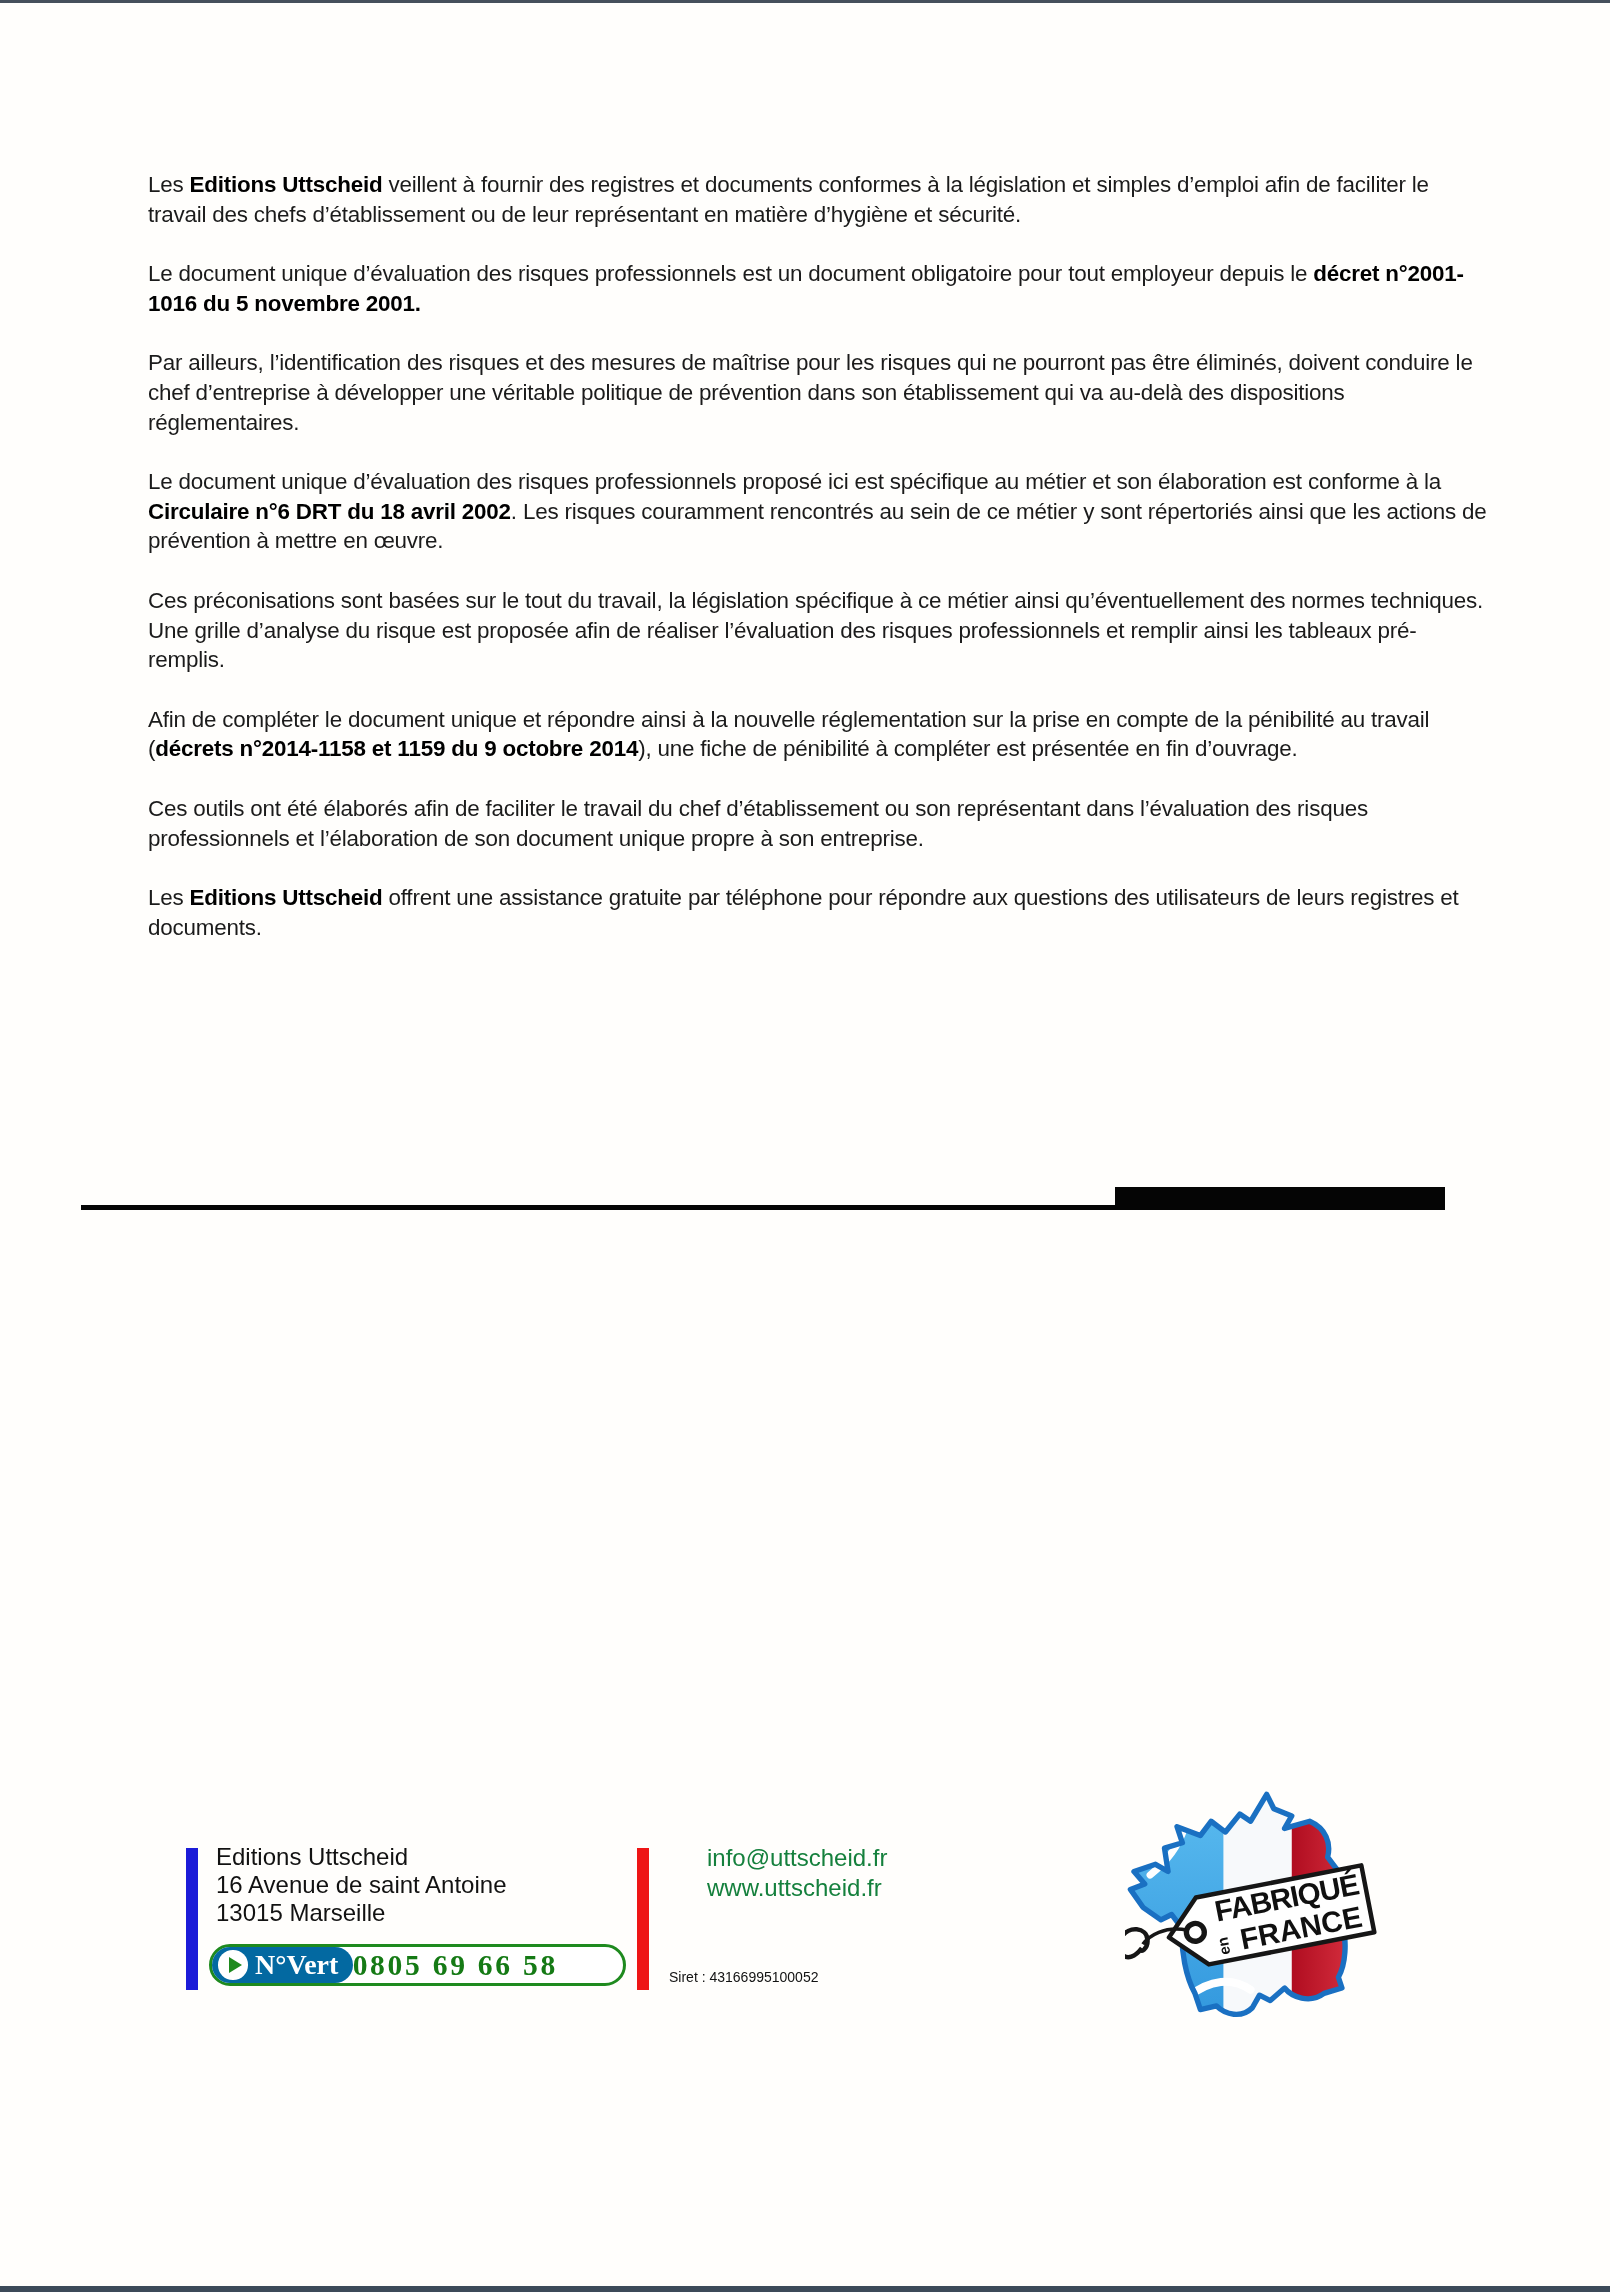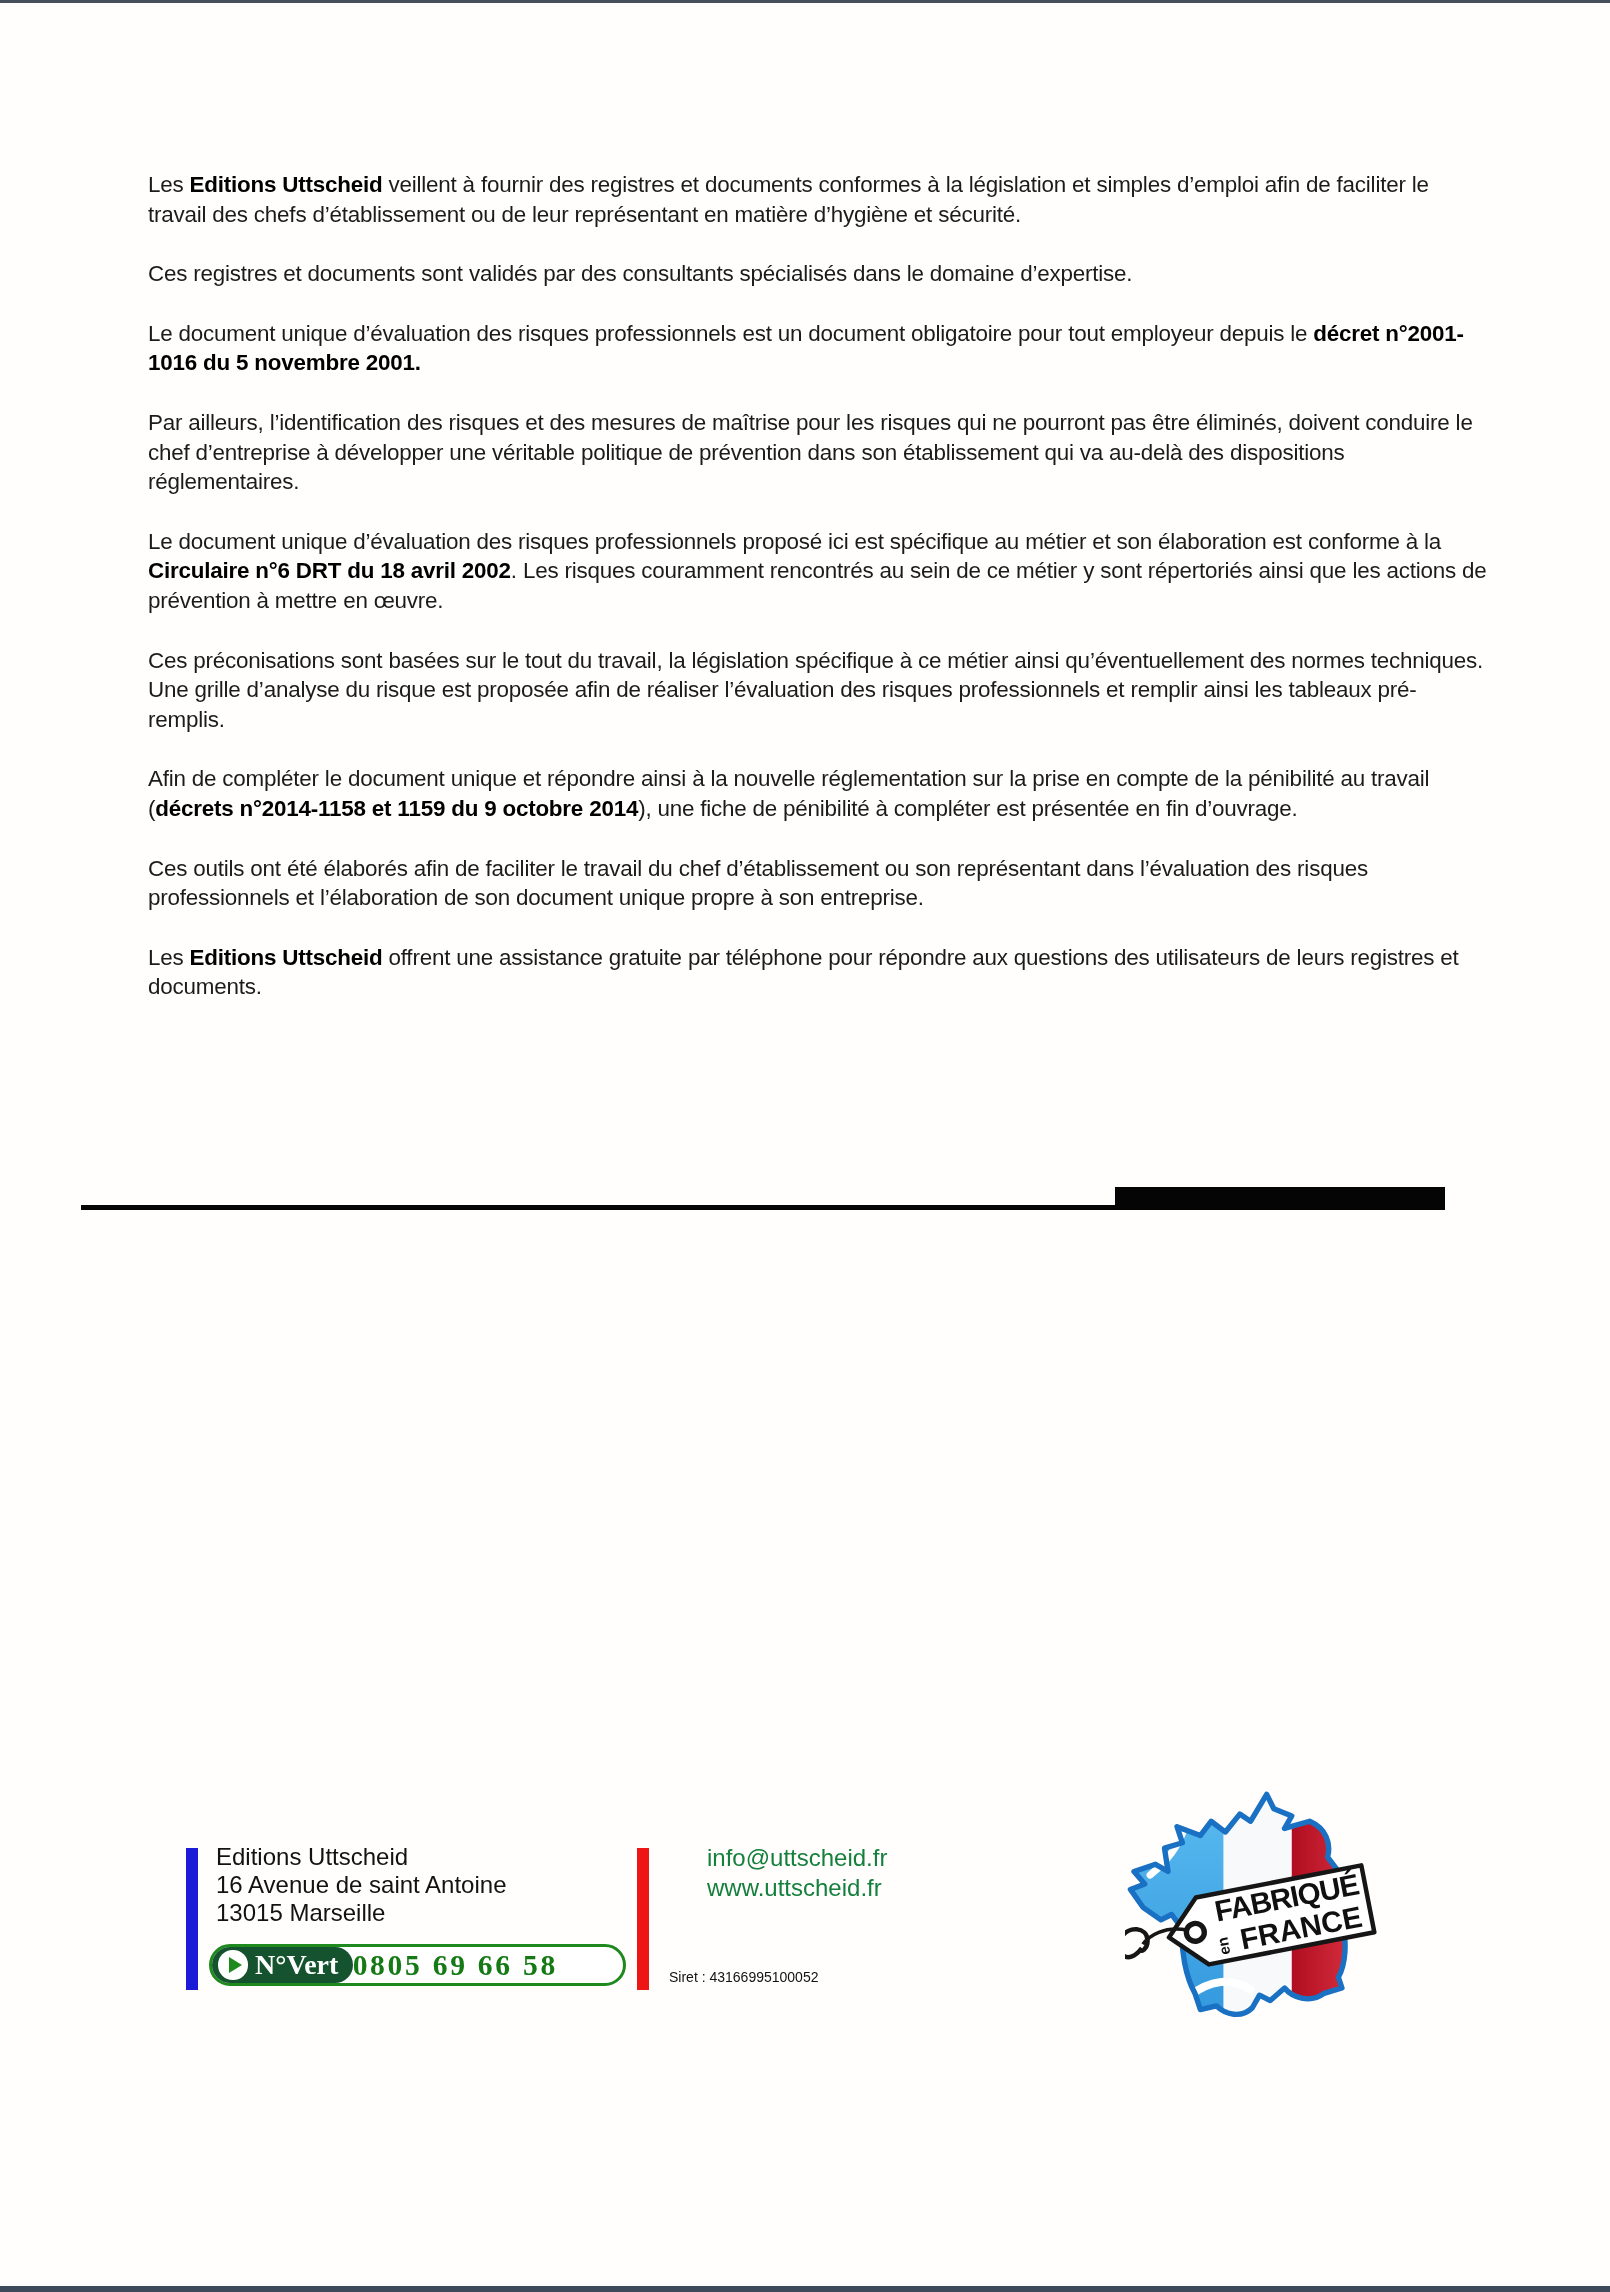--- a/index.html
+++ b/index.html
@@ -45,21 +45,21 @@
     color:#121212;font-size:14px;
   }
 
   
   .nvert{
     position:absolute;left:209px;top:1944px;width:417px;height:42px;
     border:3.6px solid #1e8a1e;border-radius:24px;background:#fff;
     display:flex;align-items:center;overflow:hidden;box-sizing:border-box;
   }
   .nv-left{
-    background:#14532d;height:100%;display:flex;align-items:center;
+    background:#0369a1;height:100%;display:flex;align-items:center;
     padding:0 14.3px 0 6.3px;border-radius:0 19.7px 19.7px 0;flex:0 0 auto;
   }
   .nv-circle{
     width:29.6px;height:29.6px;background:#fff;border-radius:50%;
     display:flex;align-items:center;justify-content:center;flex:0 0 auto;
   }
   .nv-tri{
     width:0;height:0;margin-left:4.5px;
     border-left:13.4px solid #1e8a1e;
     border-top:8px solid transparent;
@@ -82,21 +82,20 @@
 </style>
 </head>
 <body>
 
 <div class="page">
 
   <div class="chrome-bar top"></div>
 
   <div class="body-copy">
       <p class="para"><span>Les </span><span class="b">Editions Uttscheid</span><span> veillent à fournir des registres et documents conformes à la législation et simples d’emploi afin de faciliter le travail des chefs d’établissement ou de leur représentant en matière d’hygiène et sécurité.</span></p>
-      <p class="para"><span>Ces registres et documents sont validés par des consultants spécialisés dans le domaine d’expertise.</span></p>
       <p class="para"><span>Le document unique d’évaluation des risques professionnels est un document obligatoire pour tout employeur depuis le </span><span class="b">décret n°2001-1016 du 5 novembre 2001.</span></p>
       <p class="para"><span>Par ailleurs, l’identification des risques et des mesures de maîtrise pour les risques qui ne pourront pas être éliminés, doivent conduire le chef d’entreprise à développer une véritable politique de prévention dans son établissement qui va au-delà des dispositions réglementaires.</span></p>
       <p class="para"><span>Le document unique d’évaluation des risques professionnels proposé ici est spécifique au métier et son élaboration est conforme à la </span><span class="b">Circulaire n°6 DRT du 18 avril 2002</span><span>. Les risques couramment rencontrés au sein de ce métier y sont répertoriés ainsi que les actions de prévention  à mettre en œuvre.</span></p>
       <p class="para"><span>Ces préconisations sont basées sur le tout du travail, la législation spécifique à ce métier ainsi qu’éventuellement des normes techniques. Une grille d’analyse du risque est proposée afin de réaliser l’évaluation des risques professionnels et remplir ainsi les tableaux pré-remplis.</span></p>
       <p class="para"><span>Afin de compléter le document unique et répondre ainsi à la nouvelle réglementation  sur la prise en compte de la pénibilité au travail (</span><span class="b">décrets n°2014-1158 et 1159 du 9 octobre 2014</span><span>), une fiche de pénibilité à compléter est présentée en fin d’ouvrage.</span></p>
       <p class="para"><span>Ces outils ont été élaborés afin de faciliter le travail du chef d’établissement ou son représentant dans l’évaluation des risques professionnels et l’élaboration de son document unique propre à son entreprise.</span></p>
       <p class="para"><span>Les </span><span class="b">Editions Uttscheid</span><span> offrent une assistance gratuite par téléphone pour répondre aux questions des utilisateurs de leurs registres et documents.</span></p>
     </div>
 
   <div class="divider-thick"></div>

